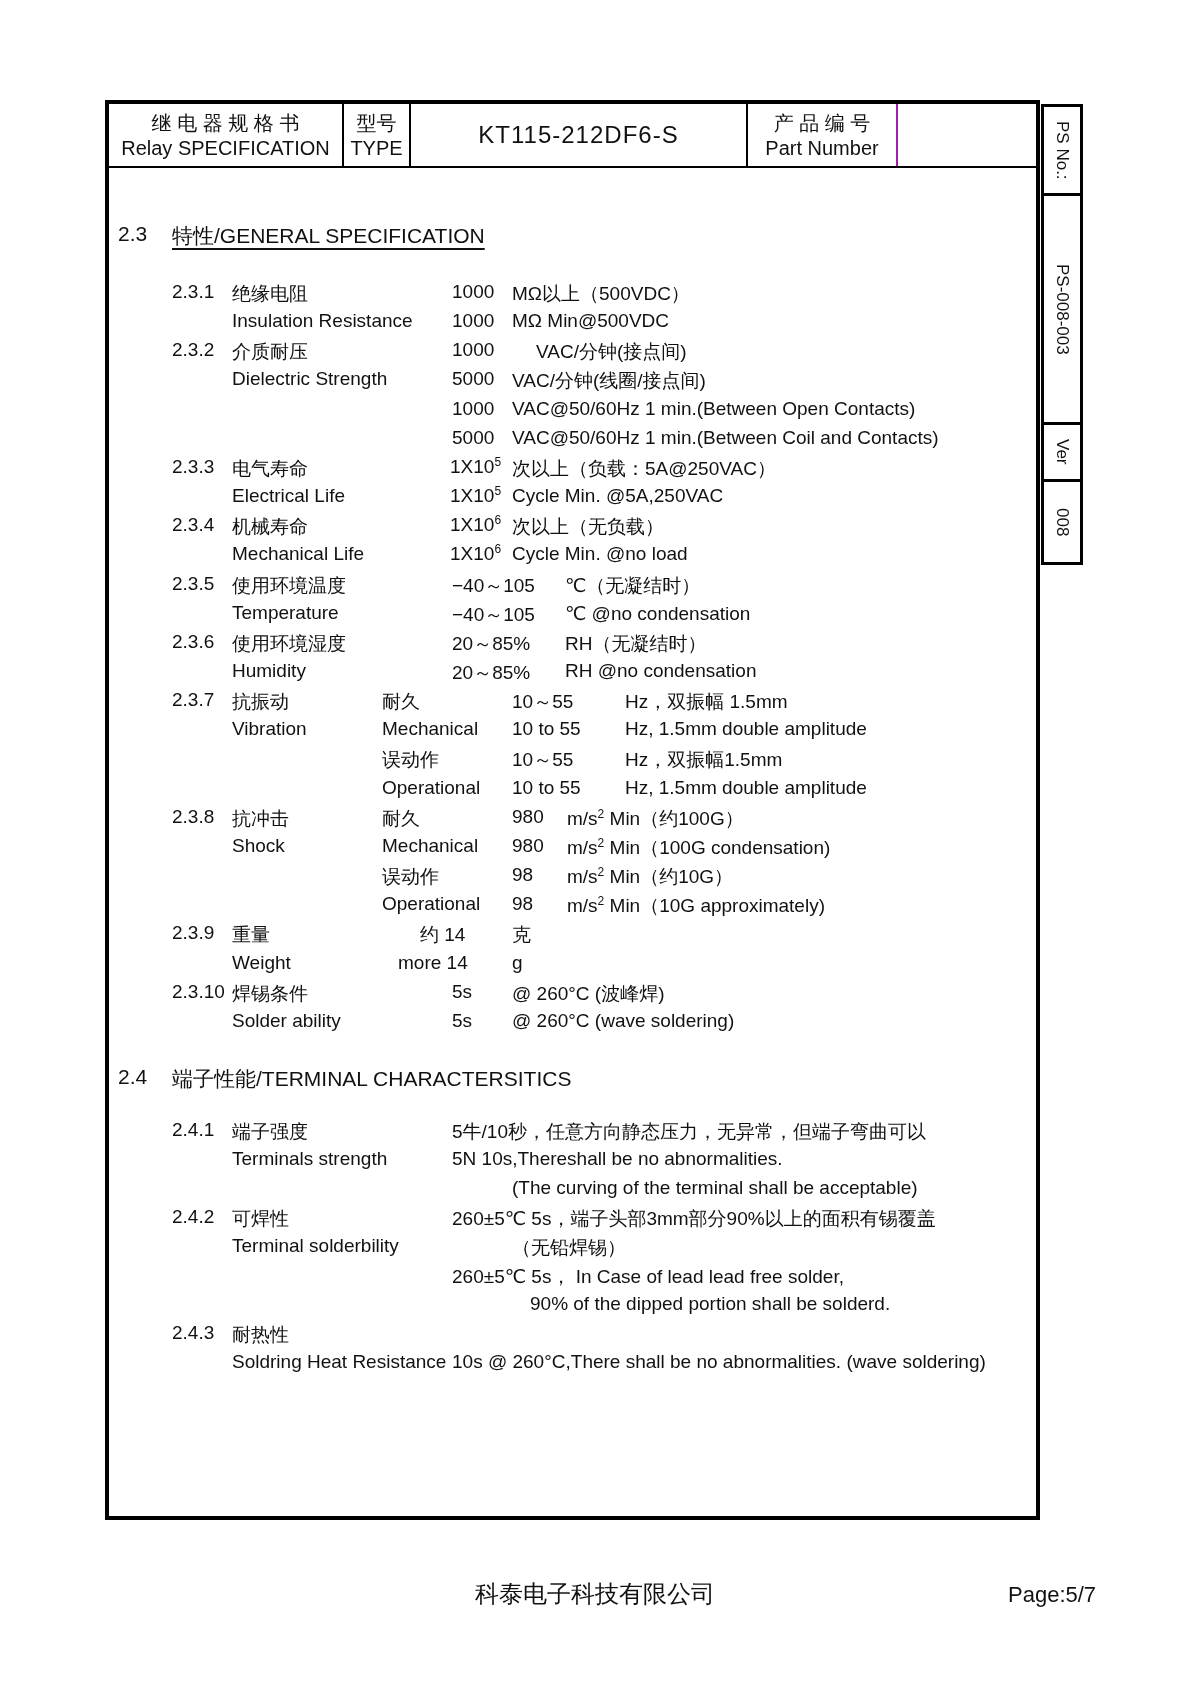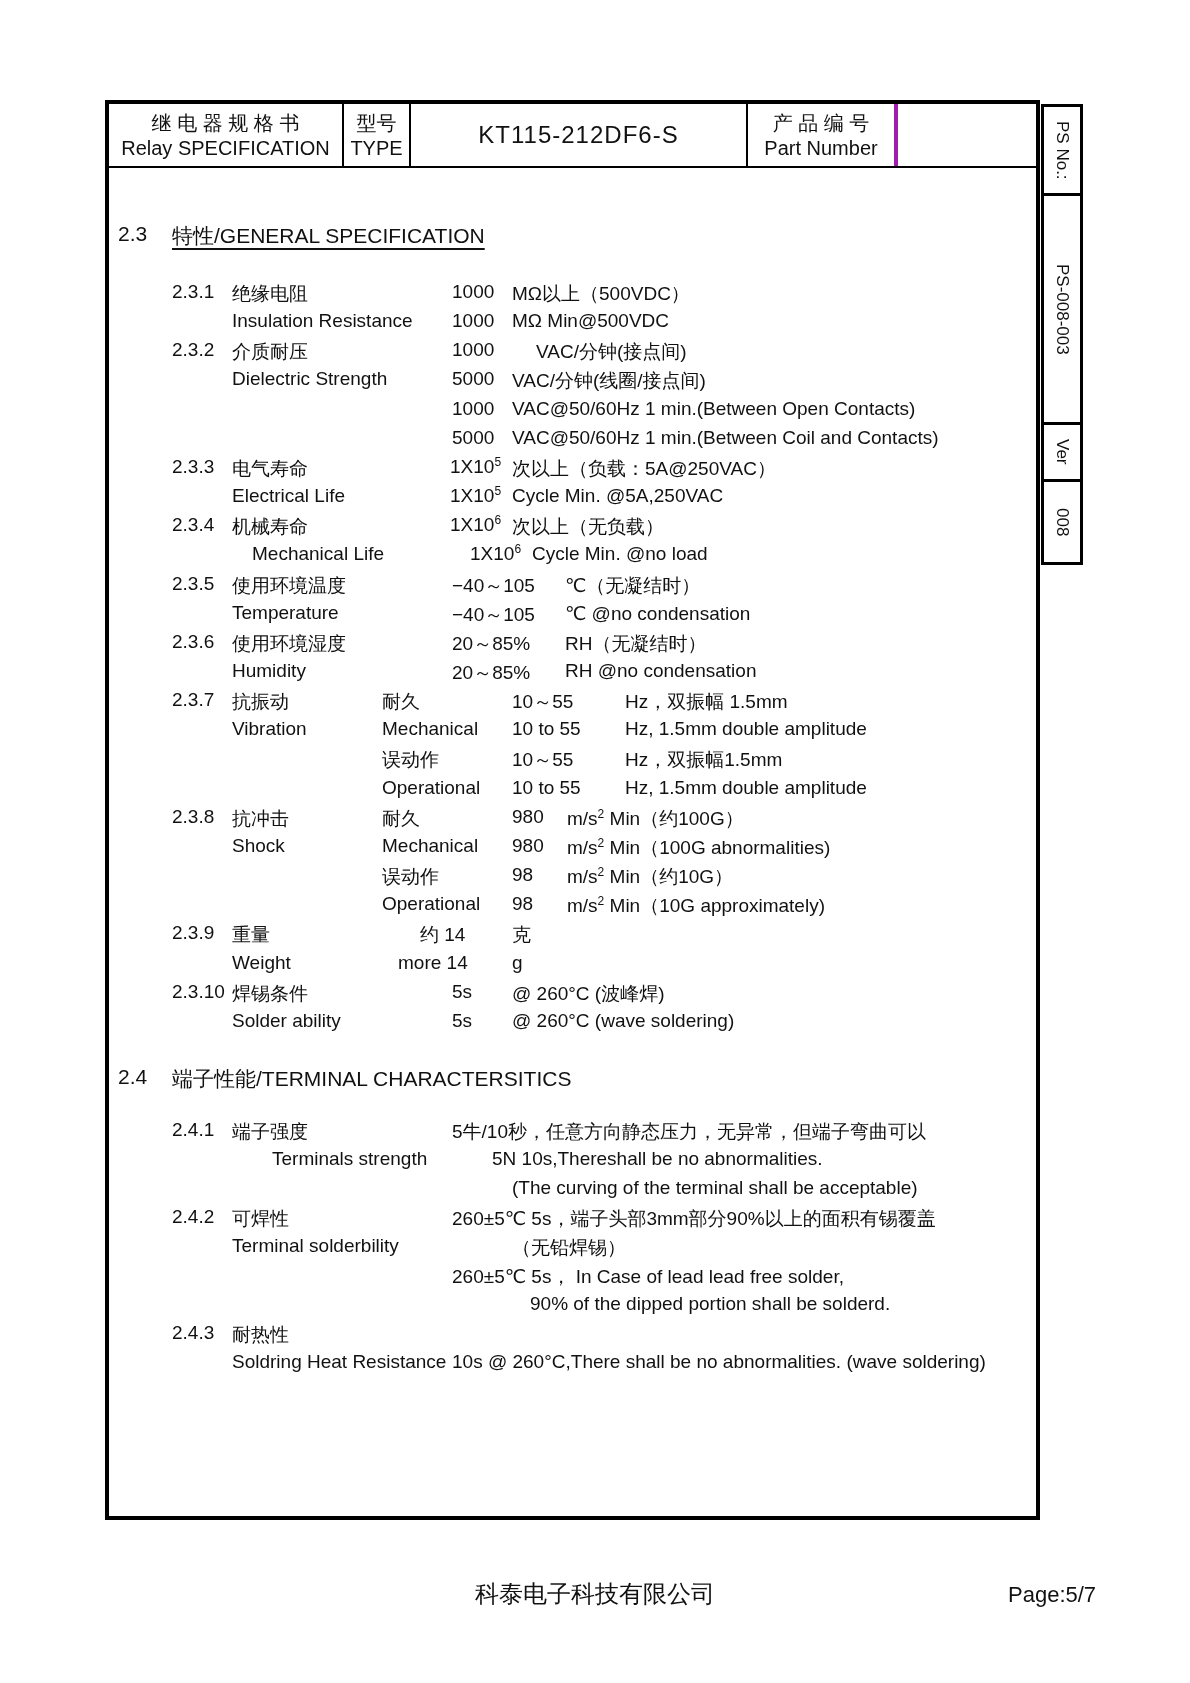--- a/index.html
+++ b/index.html
@@ -7,21 +7,21 @@
         font-family:"Liberation Sans","DejaVu Sans",sans-serif;color:#111;}
   
   .main-box{position:absolute;left:105px;top:100px;width:935px;height:1420px;
             border:4px solid #000;box-sizing:border-box;background:transparent;}
   
   .hdr{position:absolute;left:0;top:0;width:100%;height:64px;border-bottom:2px solid #000;box-sizing:border-box;}
   .hcell{position:absolute;top:0;height:100%;box-sizing:border-box;text-align:center;}
   .hc1{left:0;width:235px;border-right:2px solid #000;}
   .hc2{left:235px;width:67px;border-right:2px solid #000;}
   .hc3{left:302px;width:337px;border-right:2px solid #000;}
-  .hc4{left:639px;width:150px;border-right:4px solid #a21caf;}
+  .hc4{left:639px;width:150px;border-right:2px solid #a21caf;}
   .hc5{left:789px;right:0;}
   .hl1{position:absolute;left:0;right:0;top:6px;font-size:20px;white-space:nowrap;}
   .hl2{position:absolute;left:0;right:0;top:33px;font-size:20px;white-space:nowrap;}
   .hmodel{position:absolute;left:0;right:0;top:17px;font-size:24px;letter-spacing:1px;}
   
   .sidebar{position:absolute;left:1041px;top:104px;width:42px;}
   .scell{border:3px solid #000;box-sizing:border-box;width:42px;display:flex;align-items:center;justify-content:center;
          writing-mode:vertical-rl;text-orientation:mixed;font-size:17px;background:#fff;white-space:nowrap;}
   .scell + .scell{margin-top:-3px;}
   .s1{height:92px;}
@@ -134,21 +134,21 @@
           <span class="seg" style="left: 232px;"><span>Electrical Life</span></span>
           <span class="seg" style="left: 450px;"><span>1X10</span><sup>5</sup></span>
           <span class="seg" style="left: 512px;"><span>Cycle Min. @5A,250VAC</span></span>
         </div>
         <div class="row" style="top: 514px;">
           <span class="seg" style="left: 172px;"><span>2.3.4</span></span>
           <span class="seg" style="left: 232px;"><span>机械寿命</span></span>
           <span class="seg" style="left: 450px;"><span>1X10</span><sup>6</sup></span>
           <span class="seg" style="left: 512px;"><span>次以上（无负载）</span></span>
         </div>
-        <div class="row" style="top: 543px; margin-left: 20px;">
+        <div class="row" style="top: 543px;">
           <span class="seg" style="left: 232px;"><span>Mechanical Life</span></span>
           <span class="seg" style="left: 450px;"><span>1X10</span><sup>6</sup></span>
           <span class="seg" style="left: 512px;"><span>Cycle Min. @no load</span></span>
         </div>
         <div class="row" style="top: 573px;">
           <span class="seg" style="left: 172px;"><span>2.3.5</span></span>
           <span class="seg" style="left: 232px;"><span>使用环境温度</span></span>
           <span class="seg" style="left: 452px;"><span>−40～105</span></span>
           <span class="seg" style="left: 565px;"><span>℃（无凝结时）</span></span>
         </div>
@@ -195,21 +195,21 @@
           <span class="seg" style="left: 172px;"><span>2.3.8</span></span>
           <span class="seg" style="left: 232px;"><span>抗冲击</span></span>
           <span class="seg" style="left: 382px;"><span>耐久</span></span>
           <span class="seg" style="left: 512px;"><span>980</span></span>
           <span class="seg" style="left: 567px;"><span>m/s</span><sup>2</sup><span> Min（约100G）</span></span>
         </div>
         <div class="row" style="top: 835px;">
           <span class="seg" style="left: 232px;"><span>Shock</span></span>
           <span class="seg" style="left: 382px;"><span>Mechanical</span></span>
           <span class="seg" style="left: 512px;"><span>980</span></span>
-          <span class="seg" style="left: 567px;"><span>m/s</span><sup>2</sup><span> Min（100G abnormalities)</span></span>
+          <span class="seg" style="left: 567px;"><span>m/s</span><sup>2</sup><span> Min（100G condensation)</span></span>
         </div>
         <div class="row" style="top: 864px;">
           <span class="seg" style="left: 382px;"><span>误动作</span></span>
           <span class="seg" style="left: 512px;"><span>98</span></span>
           <span class="seg" style="left: 567px;"><span>m/s</span><sup>2</sup><span> Min（约10G）</span></span>
         </div>
         <div class="row" style="top: 893px;">
           <span class="seg" style="left: 382px;"><span>Operational</span></span>
           <span class="seg" style="left: 512px;"><span>98</span></span>
           <span class="seg" style="left: 567px;"><span>m/s</span><sup>2</sup><span> Min（10G approximately)</span></span>
@@ -234,21 +234,21 @@
         <div class="row" style="top: 1010px;">
           <span class="seg" style="left: 232px;"><span>Solder ability</span></span>
           <span class="seg" style="left: 452px;"><span>5s</span></span>
           <span class="seg" style="left: 512px;"><span>@ 260°C (wave soldering)</span></span>
         </div>
         <div class="row" style="top: 1119px;">
           <span class="seg" style="left: 172px;"><span>2.4.1</span></span>
           <span class="seg" style="left: 232px;"><span>端子强度</span></span>
           <span class="seg" style="left: 452px;"><span>5牛/10秒，任意方向静态压力，无异常，但端子弯曲可以</span></span>
         </div>
-        <div class="row" style="top: 1148px; margin-left: 40px;">
+        <div class="row" style="top: 1148px;">
           <span class="seg" style="left: 232px;"><span>Terminals strength</span></span>
           <span class="seg" style="left: 452px;"><span>5N 10s,Thereshall be no abnormalities.</span></span>
         </div>
         <div class="row" style="top: 1177px;">
           <span class="seg" style="left: 512px;"><span>(The curving of the terminal shall be acceptable)</span></span>
         </div>
         <div class="row" style="top: 1206px;">
           <span class="seg" style="left: 172px;"><span>2.4.2</span></span>
           <span class="seg" style="left: 232px;"><span>可焊性</span></span>
           <span class="seg" style="left: 452px;"><span>260±5℃ 5s，端子头部3mm部分90%以上的面积有锡覆盖</span></span>

